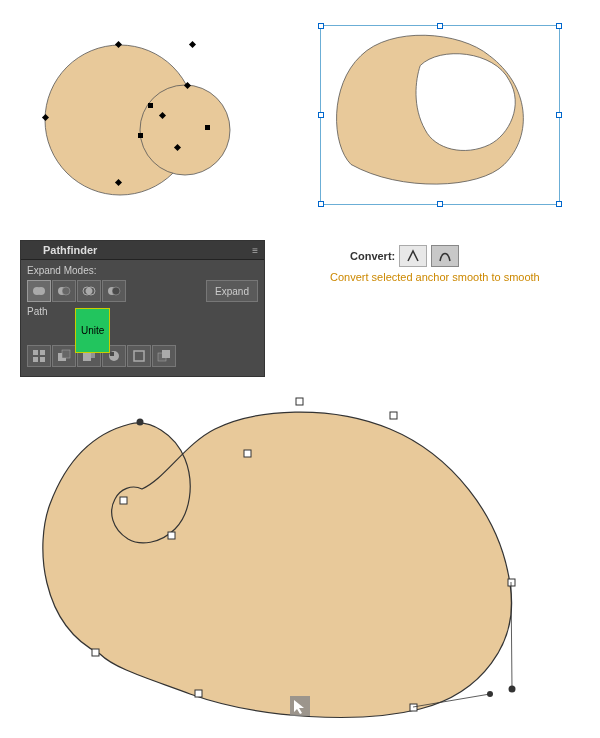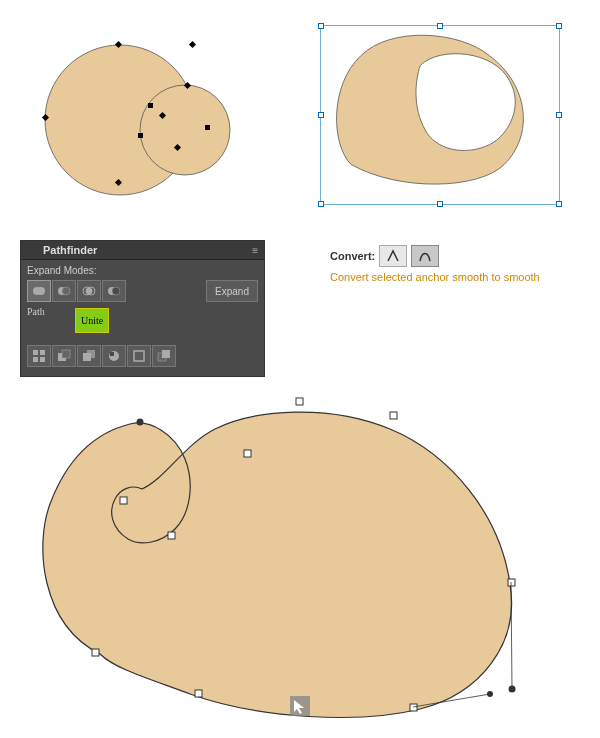--- a/index.html
+++ b/index.html
@@ -164,24 +164,24 @@
       margin-top: 4px;
     }
 
     .path-label {
       color: #ccc;
       font-size: 10px;
       margin-right: 2px;
     }
 
     .unite-tooltip {
-      background: #84cc16;
+      background: #22c55e;
       color: #000;
       font-size: 10px;
-      padding: 6px 5px;
+      padding: 16px 5px;
       border: 1px solid #cccc00;
       position: absolute;
       top: 2px;
       left: 48px;
       white-space: nowrap;
       z-index: 10;
     }
 
     
     .convert-area {
@@ -195,20 +195,21 @@
       display: flex;
       align-items: center;
       gap: 4px;
       margin-bottom: 4px;
     }
 
     .convert-label {
       font-size: 11px;
       color: #333;
       font-weight: bold;
+      margin-left: 20px;
     }
 
     .convert-btn {
       width: 28px;
       height: 22px;
       background: #e8e8e8;
       border: 1px solid #aaa;
       display: flex;
       align-items: center;
       justify-content: center;
@@ -328,21 +329,21 @@
 
         <div class="mode-btn">
           <svg width="14" height="14" viewBox="0 0 14 14">
             <circle cx="5" cy="7" r="4" fill="#aaa"></circle>
             <circle cx="9" cy="7" r="4" fill="#4a4a4a" stroke="#aaa" stroke-width="0.5"></circle>
           </svg>
         </div>
         <button class="expand-btn">Expand</button>
       </div>
 
-      <div style="position:relative; margin-top:2px;font-family:Liberation Serif, serif;">
+      <div style="position:relative; margin-top:2px;">
         <div class="path-row">
           <span class="path-label">Path</span>
           <div class="unite-tooltip">Unite</div>
         </div>
       </div>
 
       <div class="shape-modes-row" style="margin-top:28px;">
         <div class="mode-btn">
           <svg width="14" height="14" viewBox="0 0 14 14">
             <rect x="1" y="1" width="5" height="5" fill="#aaa"></rect>

